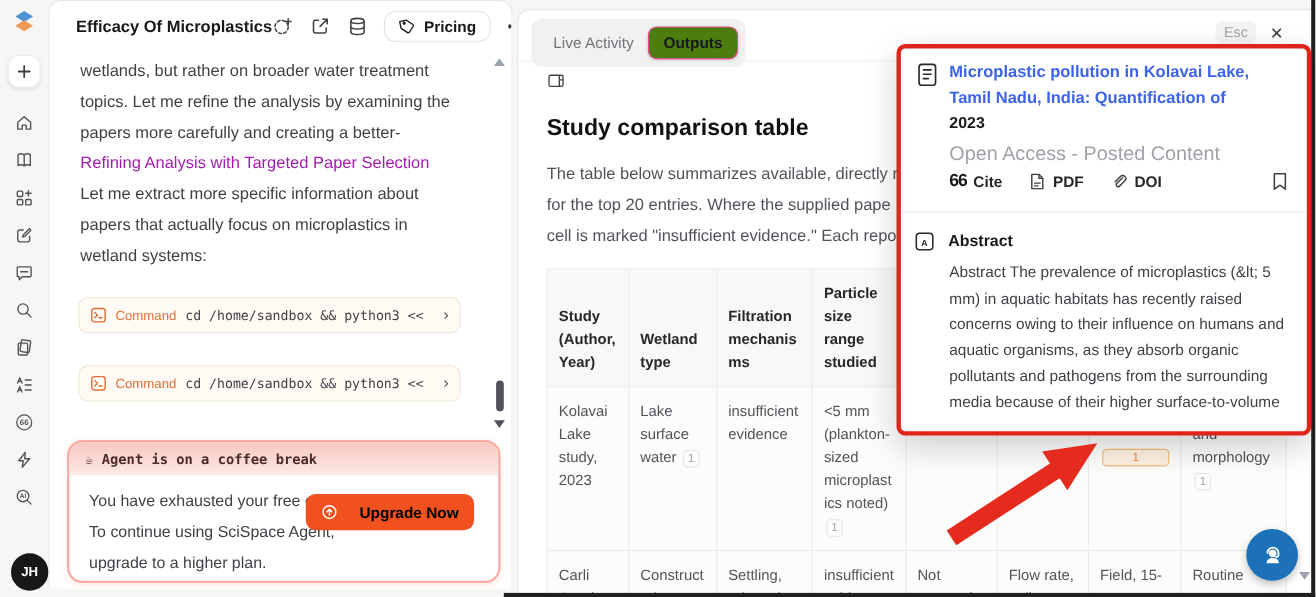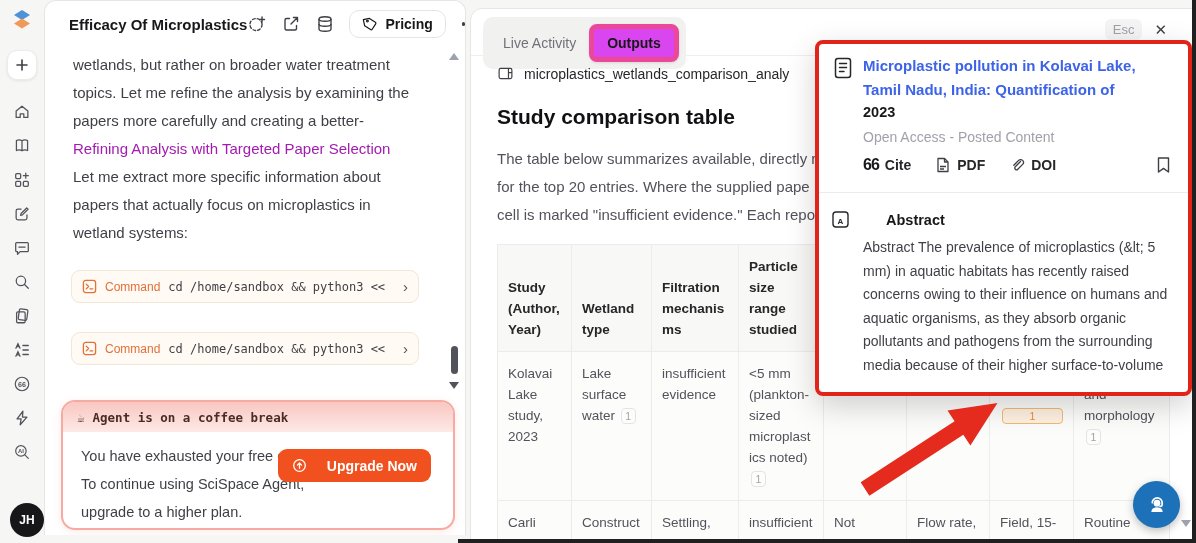--- a/index.html
+++ b/index.html
@@ -40,35 +40,35 @@
   .cmd-text { font-family:"DejaVu Sans Mono", monospace; font-size:12px; color:#3f3f46; white-space:nowrap; overflow:hidden; flex:1; }
   .cmd-chev { font-size:15px; color:#52525b; flex:0 0 auto; }
 
   .coffee { position:absolute; left:16px; top:399px; width:394px; height:130px; background:#fff; border:2px solid #f6aaa2;
             border-radius:14px; overflow:hidden; box-shadow:0 2px 8px rgba(240,90,60,.12); }
   .coffee-hd { height:30px; background:linear-gradient(180deg,#f9c7c2 0%,#fde9e6 100%); display:flex; align-items:center; gap:8px;
                padding:0 14px; font-family:"DejaVu Sans Mono", monospace; font-size:12.5px; font-weight:700; color:#4a2c24; }
   .coffee-body { position:relative; padding:10px 14px 0 18px; }
   .coffee-body .ln { height:28px; line-height:28px; font-size:14.5px; color:#3f3f46; white-space:nowrap; }
   .upgrade-btn { position:absolute; right:22px; top:17px; height:33px; display:flex; align-items:center; gap:20px; background:#f1511e;
-                 color:#ffffff; border:none; border-radius:9px; padding:0 14px; font-size:14px; font-weight:700; cursor:pointer; }
+                 color:#000000; border:none; border-radius:9px; padding:0 14px; font-size:14px; font-weight:700; cursor:pointer; }
 
   .scroll-up { position:absolute; left:404px; top:52px; width:0; height:0; border-left:5px solid transparent; border-right:5px solid transparent;
                border-bottom:7px solid #9ca3af; cursor:pointer; }
   .scroll-thumb { position:absolute; left:406px; top:345px; width:7px; height:28px; background:#52525b; border-radius:4px; cursor:pointer; }
   .scroll-down { position:absolute; left:404px; top:381px; width:0; height:0; border-left:5px solid transparent; border-right:5px solid transparent;
                border-top:7px solid #52525b; cursor:pointer; }
 
   
   .main-card { position:absolute; left:470px; top:8px; width:726px; height:535px; background:#fff; border:1px solid #e6e6e4;
                border-radius:12px 0 0 0; overflow:hidden; }
   .tabbar { position:absolute; left:0; top:0; width:100%; height:47px; border-bottom:1px solid #efefed; }
   .seg { position:absolute; left:12px; top:8px; display:flex; align-items:center; background:#f1f1f0; border-radius:10px; padding:7px; }
   .seg-item { font-size:14px; color:#71717a; padding:6px 13px; border-radius:8px; cursor:pointer; white-space:nowrap; }
-  .seg-item.active { background:#d946ef; color:#18181b; font-weight:700; border:5px solid #ec4899; box-shadow:0 1px 3px rgba(0,0,0,.1); }
+  .seg-item.active { background:#4d7c0f; color:#18181b; font-weight:700; border:1px solid #ec4899; box-shadow:0 1px 3px rgba(0,0,0,.1); }
   .esc-wrap { position:absolute; right:28px; top:10px; display:flex; align-items:center; gap:12px; }
   .esc-pill { font-size:13px; color:#a1a1aa; background:#f4f4f5; border-radius:6px; padding:3px 8px; }
   .close-x { font-size:15px; color:#3f3f46; cursor:pointer; }
 
   .file-row { position:absolute; left:26px; top:56px; display:flex; align-items:center; gap:10px; cursor:pointer; }
   .file-ic { width:17px; height:17px; color:#3f3f46; }
   .file-name { font-size:14px; color:#27272a; }
 
   .mc-heading { position:absolute; left:26px; top:96px; font-size:21px; font-weight:700; color:#111113; }
   .mc-para { position:absolute; left:26px; top:136px; width:690px; font-size:15px; color:#52525b; }
@@ -89,30 +89,30 @@
   .badge-offset { display:block; margin-top:45px; }
 
   
   .popup { position:absolute; left:815px; top:40px; width:377px; height:356px; background:#fff; border:4px solid #e0241a;
            border-radius:8px; box-shadow:0 10px 30px rgba(0,0,0,.18); z-index:20; }
   .pp-inner { position:relative; width:100%; height:100%; padding:10px 14px; }
   .pp-title-row { display:flex; gap:10px; }
   .pp-doc-ic { width:20px; height:22px; color:#27272a; margin-top:3px; flex:0 0 auto; }
   .pp-title { font-size:15px; font-weight:600; color:#3d63e8; line-height:24px; max-height:48px; overflow:hidden; cursor:pointer; }
   .pp-year { position:absolute; left:44px; top:60px; font-size:14.5px; font-weight:700; color:#18181b; }
-  .pp-access { position:absolute; left:44px; top:85px; font-size:14px; color:#a1a1aa; }
+  .pp-access { position:absolute; left:44px; top:85px; font-size:18px; color:#a1a1aa; }
   .pp-actions { position:absolute; left:44px; top:112px; display:flex; align-items:center; gap:24px; }
   .pp-act { display:flex; align-items:center; gap:6px; font-size:14px; font-weight:600; color:#27272a; cursor:pointer; }
   .pp-cite66 { font-size:16px; font-weight:700; letter-spacing:-1px; color:#18181b; }
   .pp-act-ic { width:16px; height:16px; color:#3f3f46; }
   .pp-bookmark { position:absolute; right:16px; top:112px; width:17px; height:18px; color:#3f3f46; cursor:pointer; }
   .pp-divider { position:absolute; left:0; top:148px; width:100%; height:1px; background:#ececec; }
   .pp-abs-row { position:absolute; left:12px; top:166px; display:flex; align-items:center; gap:12px; }
   .pp-abs-ic { width:19px; height:19px; color:#27272a; }
-  .pp-abs-label { font-size:14.5px; font-weight:700; color:#18181b;margin-left:24px; }
+  .pp-abs-label { font-size:14.5px; font-weight:700; color:#18181b; }
   .pp-abs-text { position:absolute; left:44px; top:192px; width:322px; font-size:14px; color:#3f3f46; line-height:23.5px;
                  max-height:145px; overflow:hidden; }
   .read-more { color:#3d63e8; font-weight:600; cursor:pointer; white-space:nowrap; }
 
   .red-arrow { position:absolute; left:850px; top:386px; z-index:25; pointer-events:none; }
 
   .fab { position:absolute; left:1133px; top:481px; width:47px; height:47px; border-radius:50%; background:#1c71b8; border:none;
          display:flex; align-items:center; justify-content:center; box-shadow:0 3px 8px rgba(0,0,0,.25); z-index:30; cursor:pointer; }
   .fab-down { position:absolute; left:1181px; top:520px; width:0; height:0; border-left:5px solid transparent; border-right:5px solid transparent;
               border-top:7px solid #9ca3af; z-index:30; cursor:pointer; }
@@ -317,21 +317,20 @@
       </span>
     </div>
 
     <div class="file-row">
       <span class="file-ic">
         <svg viewBox="0 0 20 20" fill="none" stroke="currentColor" stroke-width="1.4" stroke-linejoin="round">
             <rect x="2.5" y="4" width="15" height="12" rx="1.8"></rect>
             <path d="M13.5 4 V16 M13.5 9 H17.5"></path>
           </svg>
       </span>
-      <span class="file-name">microplastics_wetlands_comparison_analy</span>
     </div>
 
     <h1 class="mc-heading">Study comparison table</h1>
 
     <div class="mc-para">
       <div class="ln">The table below summarizes available, directly re</div>
       <div class="ln">for the top 20 entries. Where the supplied pape</div>
       <div class="ln">cell is marked "insufficient evidence." Each repo</div>
     </div>
 

